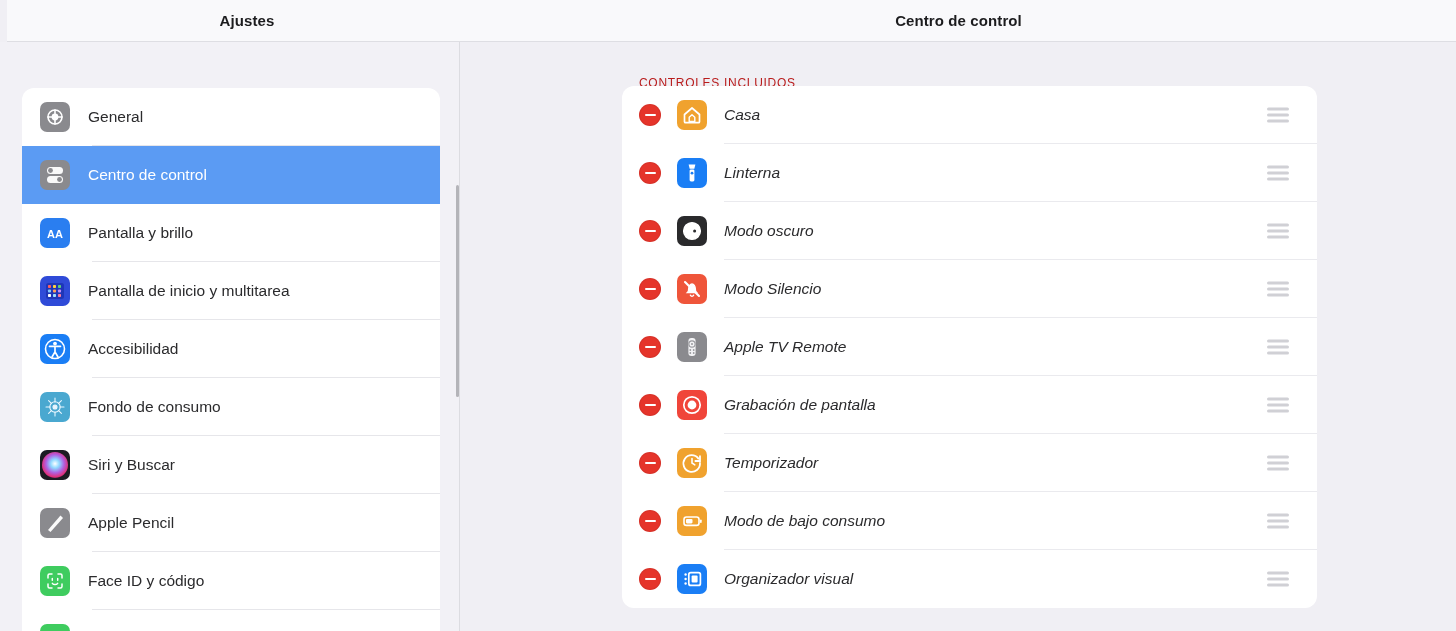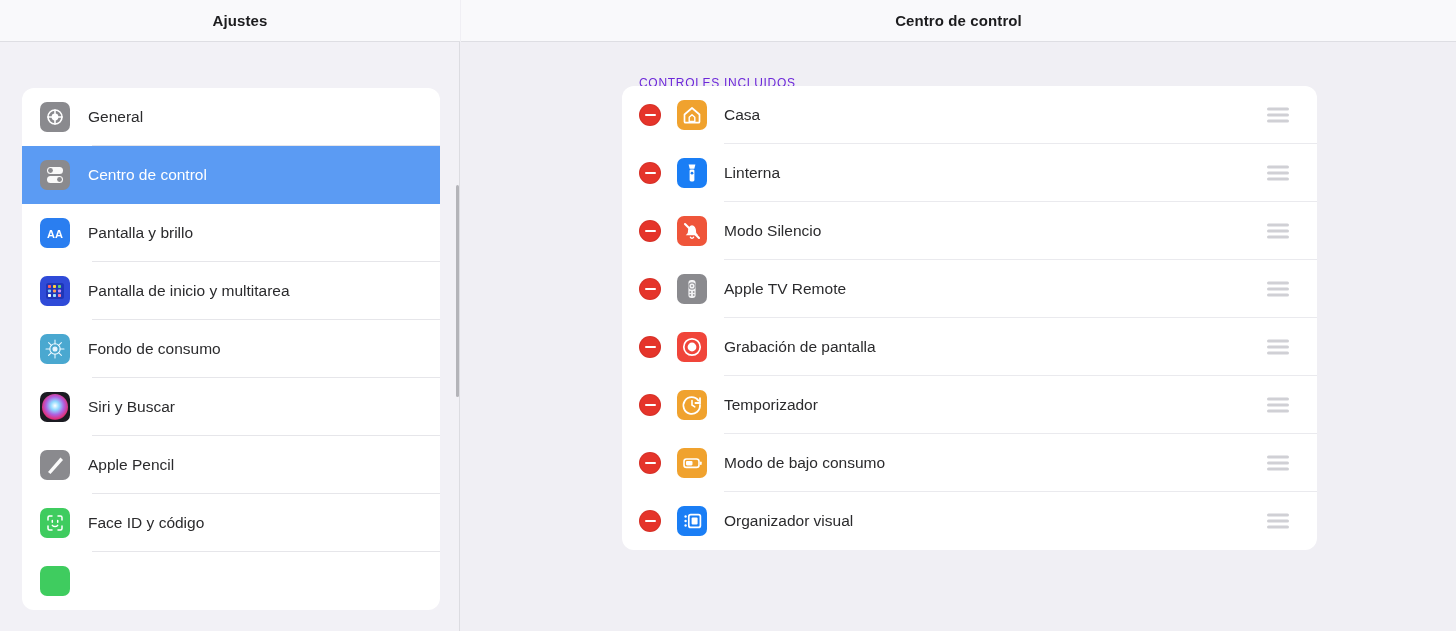--- a/index.html
+++ b/index.html
@@ -11,21 +11,21 @@
   }
   #app { position: relative; width: 1456px; height: 631px; }
 
   
   .topbar {
     position: absolute; top: 0; height: 42px;
     background: #f9f9fb;
     display: flex; align-items: center; justify-content: center;
     border-bottom: 1px solid #dedee3;
   }
-  .topbar-left  { left: 0;    width: 460px; padding-left: 20px; }
+  .topbar-left  { left: 7px;    width: 460px; padding-left: 20px; }
   .topbar-right { left: 461px; width: 995px; }
   .topbar-title {
     font-size: 15px; font-weight: bold; color: #1c1c1e;
     letter-spacing: .1px;
   }
 
   
   .pane-left {
     position: absolute; top: 42px; left: 0; width: 460px; height: 589px;
     background: #f2f1f6;
@@ -71,25 +71,25 @@
     width: 30px; height: 30px; border-radius: 7px;
     flex: 0 0 30px; position: relative;
     display: flex; align-items: flex-start; justify-content: center;
     overflow: hidden;
   }
   .appicon svg { display: block; }
 
   
   .section-label {
     position: absolute; left: 178px; top: 34px;
-    font-size: 12px; letter-spacing: .7px; color: #6d28d9;
+    font-size: 12px; letter-spacing: .7px; color: #b91c1c;
   }
   .ctrl-card {
     position: absolute; left: 161px; top: 44px; width: 695px;
-    background: #ffffff; border-radius: 12px; overflow: hidden;
+    background: #ffffff; border-radius: 12px; overflow: hidden; font-style: italic;
   }
   .ctrl-row {
     position: relative; display: flex; align-items: center;
     height: 58px; padding-left: 17px;
   }
   .ctrl-row .divider {
     position: absolute; left: 102px; right: 0; bottom: 0;
     height: 1px; background: #eaeaee;
   }
   .ctrl-row:last-child .divider { display: none; }
@@ -185,20 +185,33 @@
           <rect x="13" y="18" width="3" height="3" rx=".8" fill="#9fe0ff"></rect>
           <rect x="18" y="18" width="3" height="3" rx=".8" fill="#ff7f9f"></rect>
         </g>
               </g>
             </svg>
           </span>
           <span class="side-label">Pantalla de inicio y multitarea</span>
           <div class="divider"></div>
         </div>
         <div class="side-row">
+          <span class="appicon" style="background: rgb(26, 126, 245);">
+            <svg width="30" height="30" viewBox="0 0 30 30">
+              <g>
+                <circle cx="15" cy="15" r="9.5" fill="none" stroke="#fff" stroke-width="1.6"></circle>
+        <circle cx="15" cy="9.6" r="1.9" fill="#fff"></circle>
+        <path d="M9.5 12.3h11M15 12.8v5M15 17.8l-3 5.2M15 17.8l3 5.2" stroke="#fff" stroke-width="1.7" stroke-linecap="round" fill="none"></path>
+              </g>
+            </svg>
+          </span>
+          <span class="side-label">Accesibilidad</span>
+          <div class="divider"></div>
+        </div>
+        <div class="side-row">
           <span class="appicon" style="background: rgb(74, 168, 208);">
             <svg width="30" height="30" viewBox="0 0 30 30">
               <g fill="none" stroke="#eaf7ff" stroke-width="1.1" stroke-linecap="round">
         <circle cx="15" cy="15" r="5.2"></circle>
         <circle cx="15" cy="15" r="2" fill="#eaf7ff"></circle>
         <path d="M15 6v4M15 20v4M6 15h4M20 15h4M8.6 8.6l2.8 2.8M18.6 18.6l2.8 2.8M21.4 8.6l-2.8 2.8M11.4 18.6l-2.8 2.8"></path>
         </g>
             </svg>
           </span>
           <span class="side-label">Fondo de consumo</span>
@@ -296,20 +309,43 @@
             <span></span>
             <span></span>
             <span></span>
           </div>
           <div class="divider"></div>
         </div>
         <div class="ctrl-row">
           <div class="remove-btn">
             <div class="bar"></div>
           </div>
+          <span class="appicon" style="background: rgb(42, 42, 44);">
+            <svg width="30" height="30" viewBox="0 0 30 30">
+              <g>
+        <circle cx="15" cy="15" r="8.4" fill="#fff"></circle>
+        <path d="M15 6.6a8.4 8.4 0 0 0 0 16.8 8.4 8.4 0 0 1 0-16.8z" fill="#2a2a2c"></path>
+        <circle cx="15" cy="15" r="8.4" fill="none" stroke="#fff" stroke-width="1.4"></circle>
+        <circle cx="12.4" cy="15" r="1.5" fill="#fff"></circle>
+        <circle cx="17.6" cy="15" r="1.5" fill="#2a2a2c"></circle>
+              </g>
+            </svg>
+          </span>
+          <span class="ctrl-label">Modo oscuro</span>
+          <div class="drag-handle">
+            <span></span>
+            <span></span>
+            <span></span>
+          </div>
+          <div class="divider"></div>
+        </div>
+        <div class="ctrl-row">
+          <div class="remove-btn">
+            <div class="bar"></div>
+          </div>
           <span class="appicon" style="background: rgb(239, 85, 58);">
             <svg width="30" height="30" viewBox="0 0 30 30">
               <g fill="none" stroke="#fff" stroke-width="1.7" stroke-linecap="round">
         <path d="M10.4 18.6c1.2-1.1 1.3-2.3 1.3-4.1 0-2.4 1.5-4.5 3.3-4.5s3.3 2.1 3.3 4.5c0 1.8.1 3 1.3 4.1z" fill="#fff" stroke-width="1.3"></path>
         <path d="M13.4 21.2a1.8 1.8 0 0 0 3.2 0" stroke-width="1.4"></path>
         <path d="M8 8l14 14" stroke-width="2.1"></path>
               </g>
             </svg>
           </span>
           <span class="ctrl-label">Modo Silencio</span>

